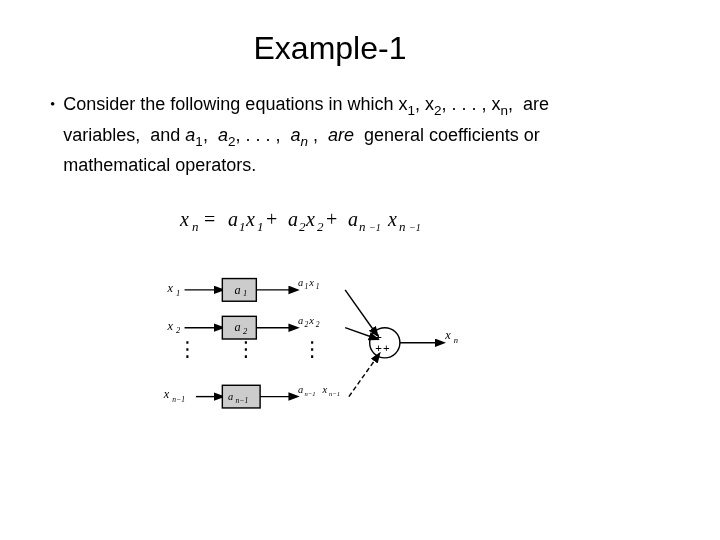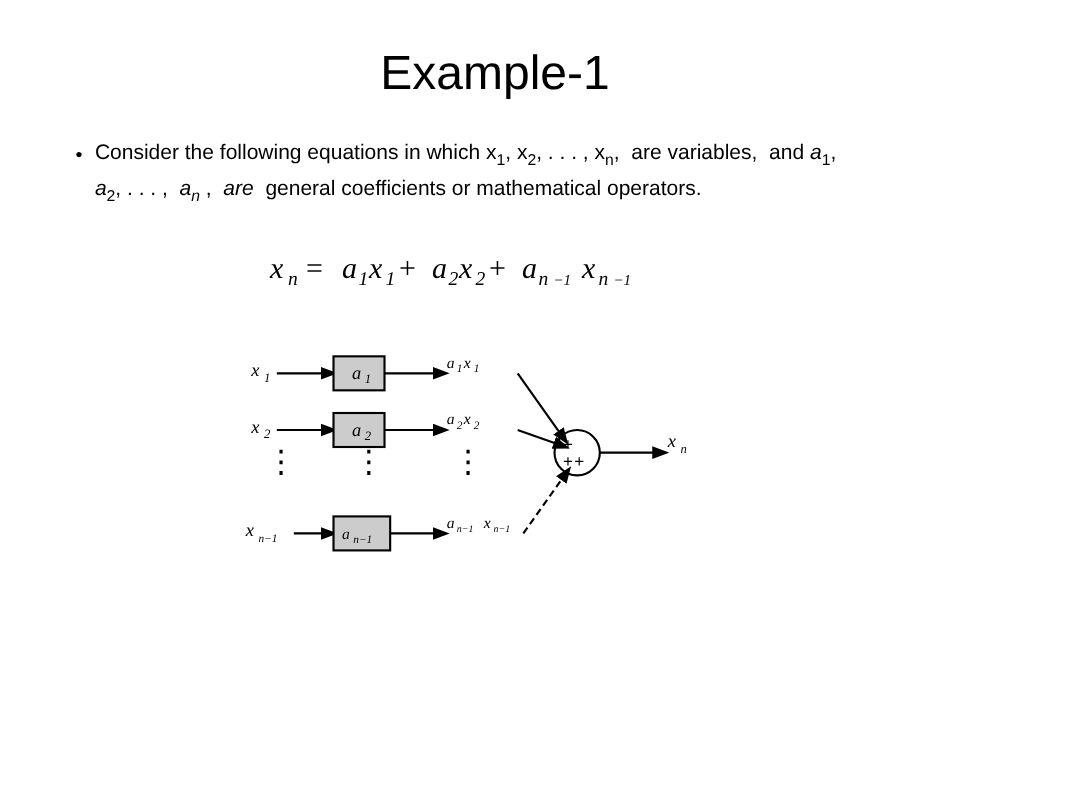--- a/index.html
+++ b/index.html
@@ -32,21 +32,21 @@
       align-items: flex-start;
       gap: 8px;
     }
     .bullet {
       flex-shrink: 0;
       margin-top: 2px;
     }
     .bullet-text {
       flex: 1;
       font-family: Arial, sans-serif;
-      font-size: 14px;
+      font-size: 18px;
       line-height: 1.55;
     }
     .italic { font-style: italic; }
     sub, sup {
       font-size: 0.75em;
       font-family: Arial, sans-serif;
     }
     .equation-section {
       display: flex;
       justify-content: center;

